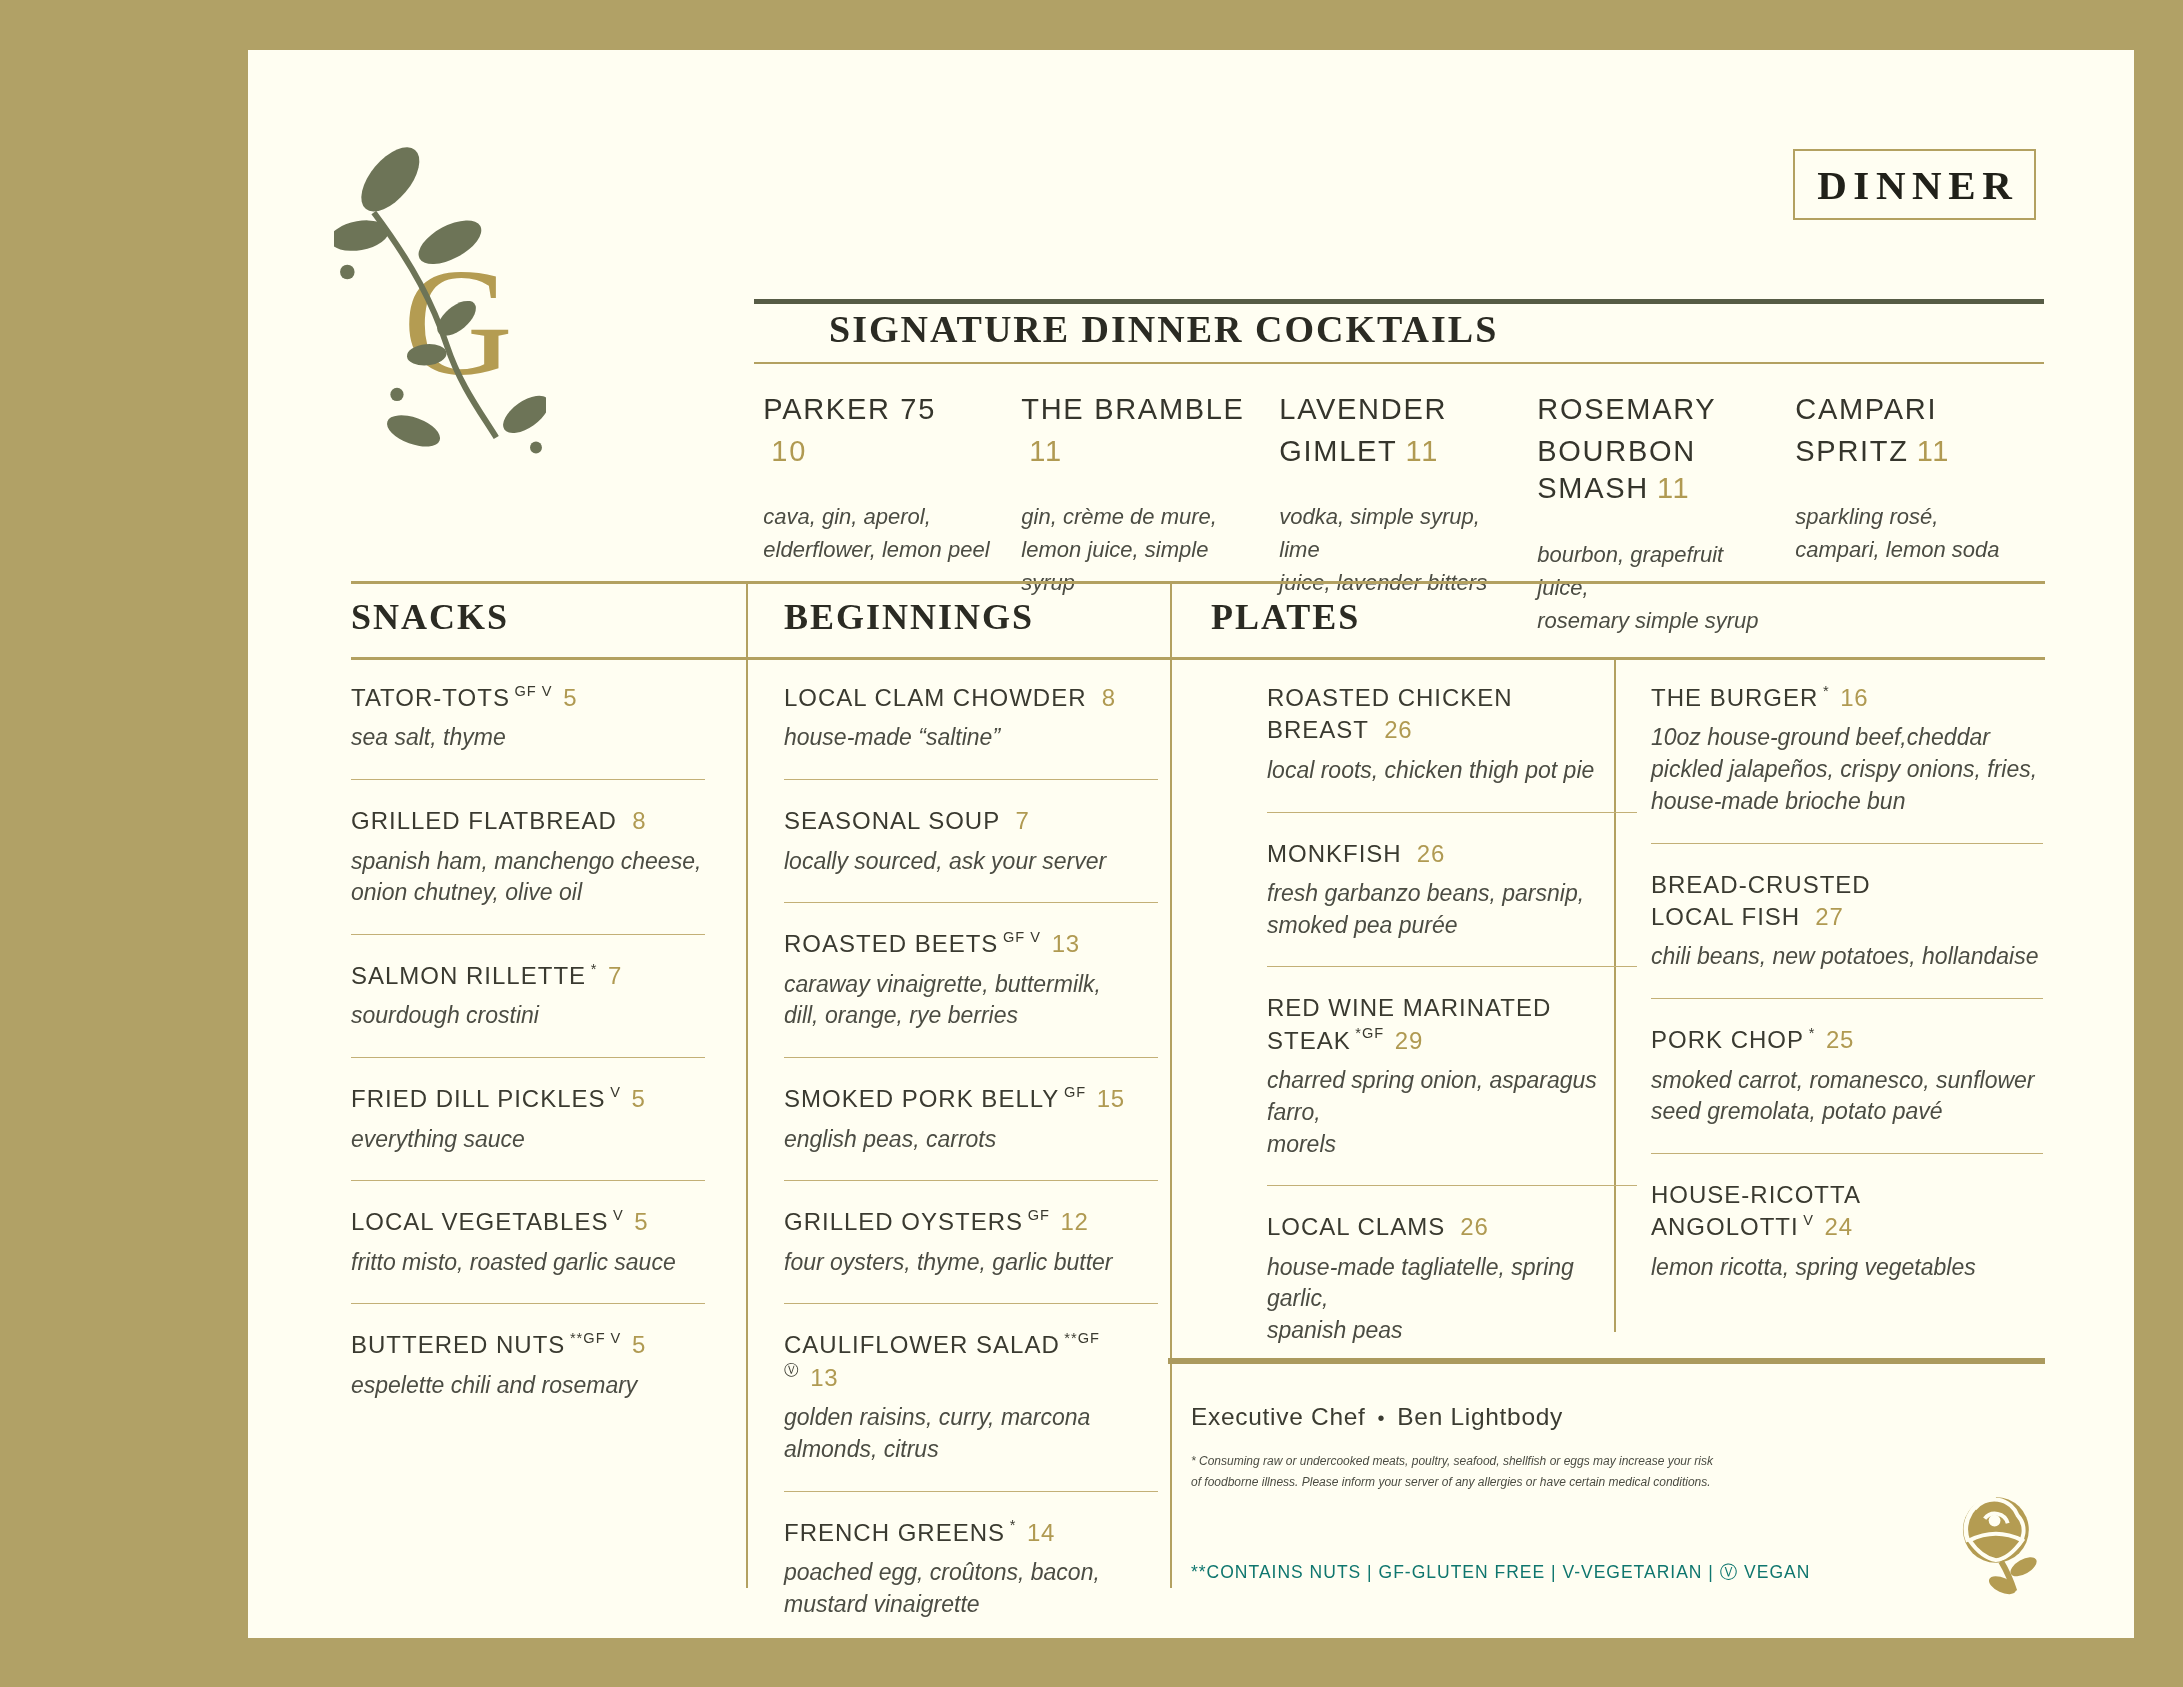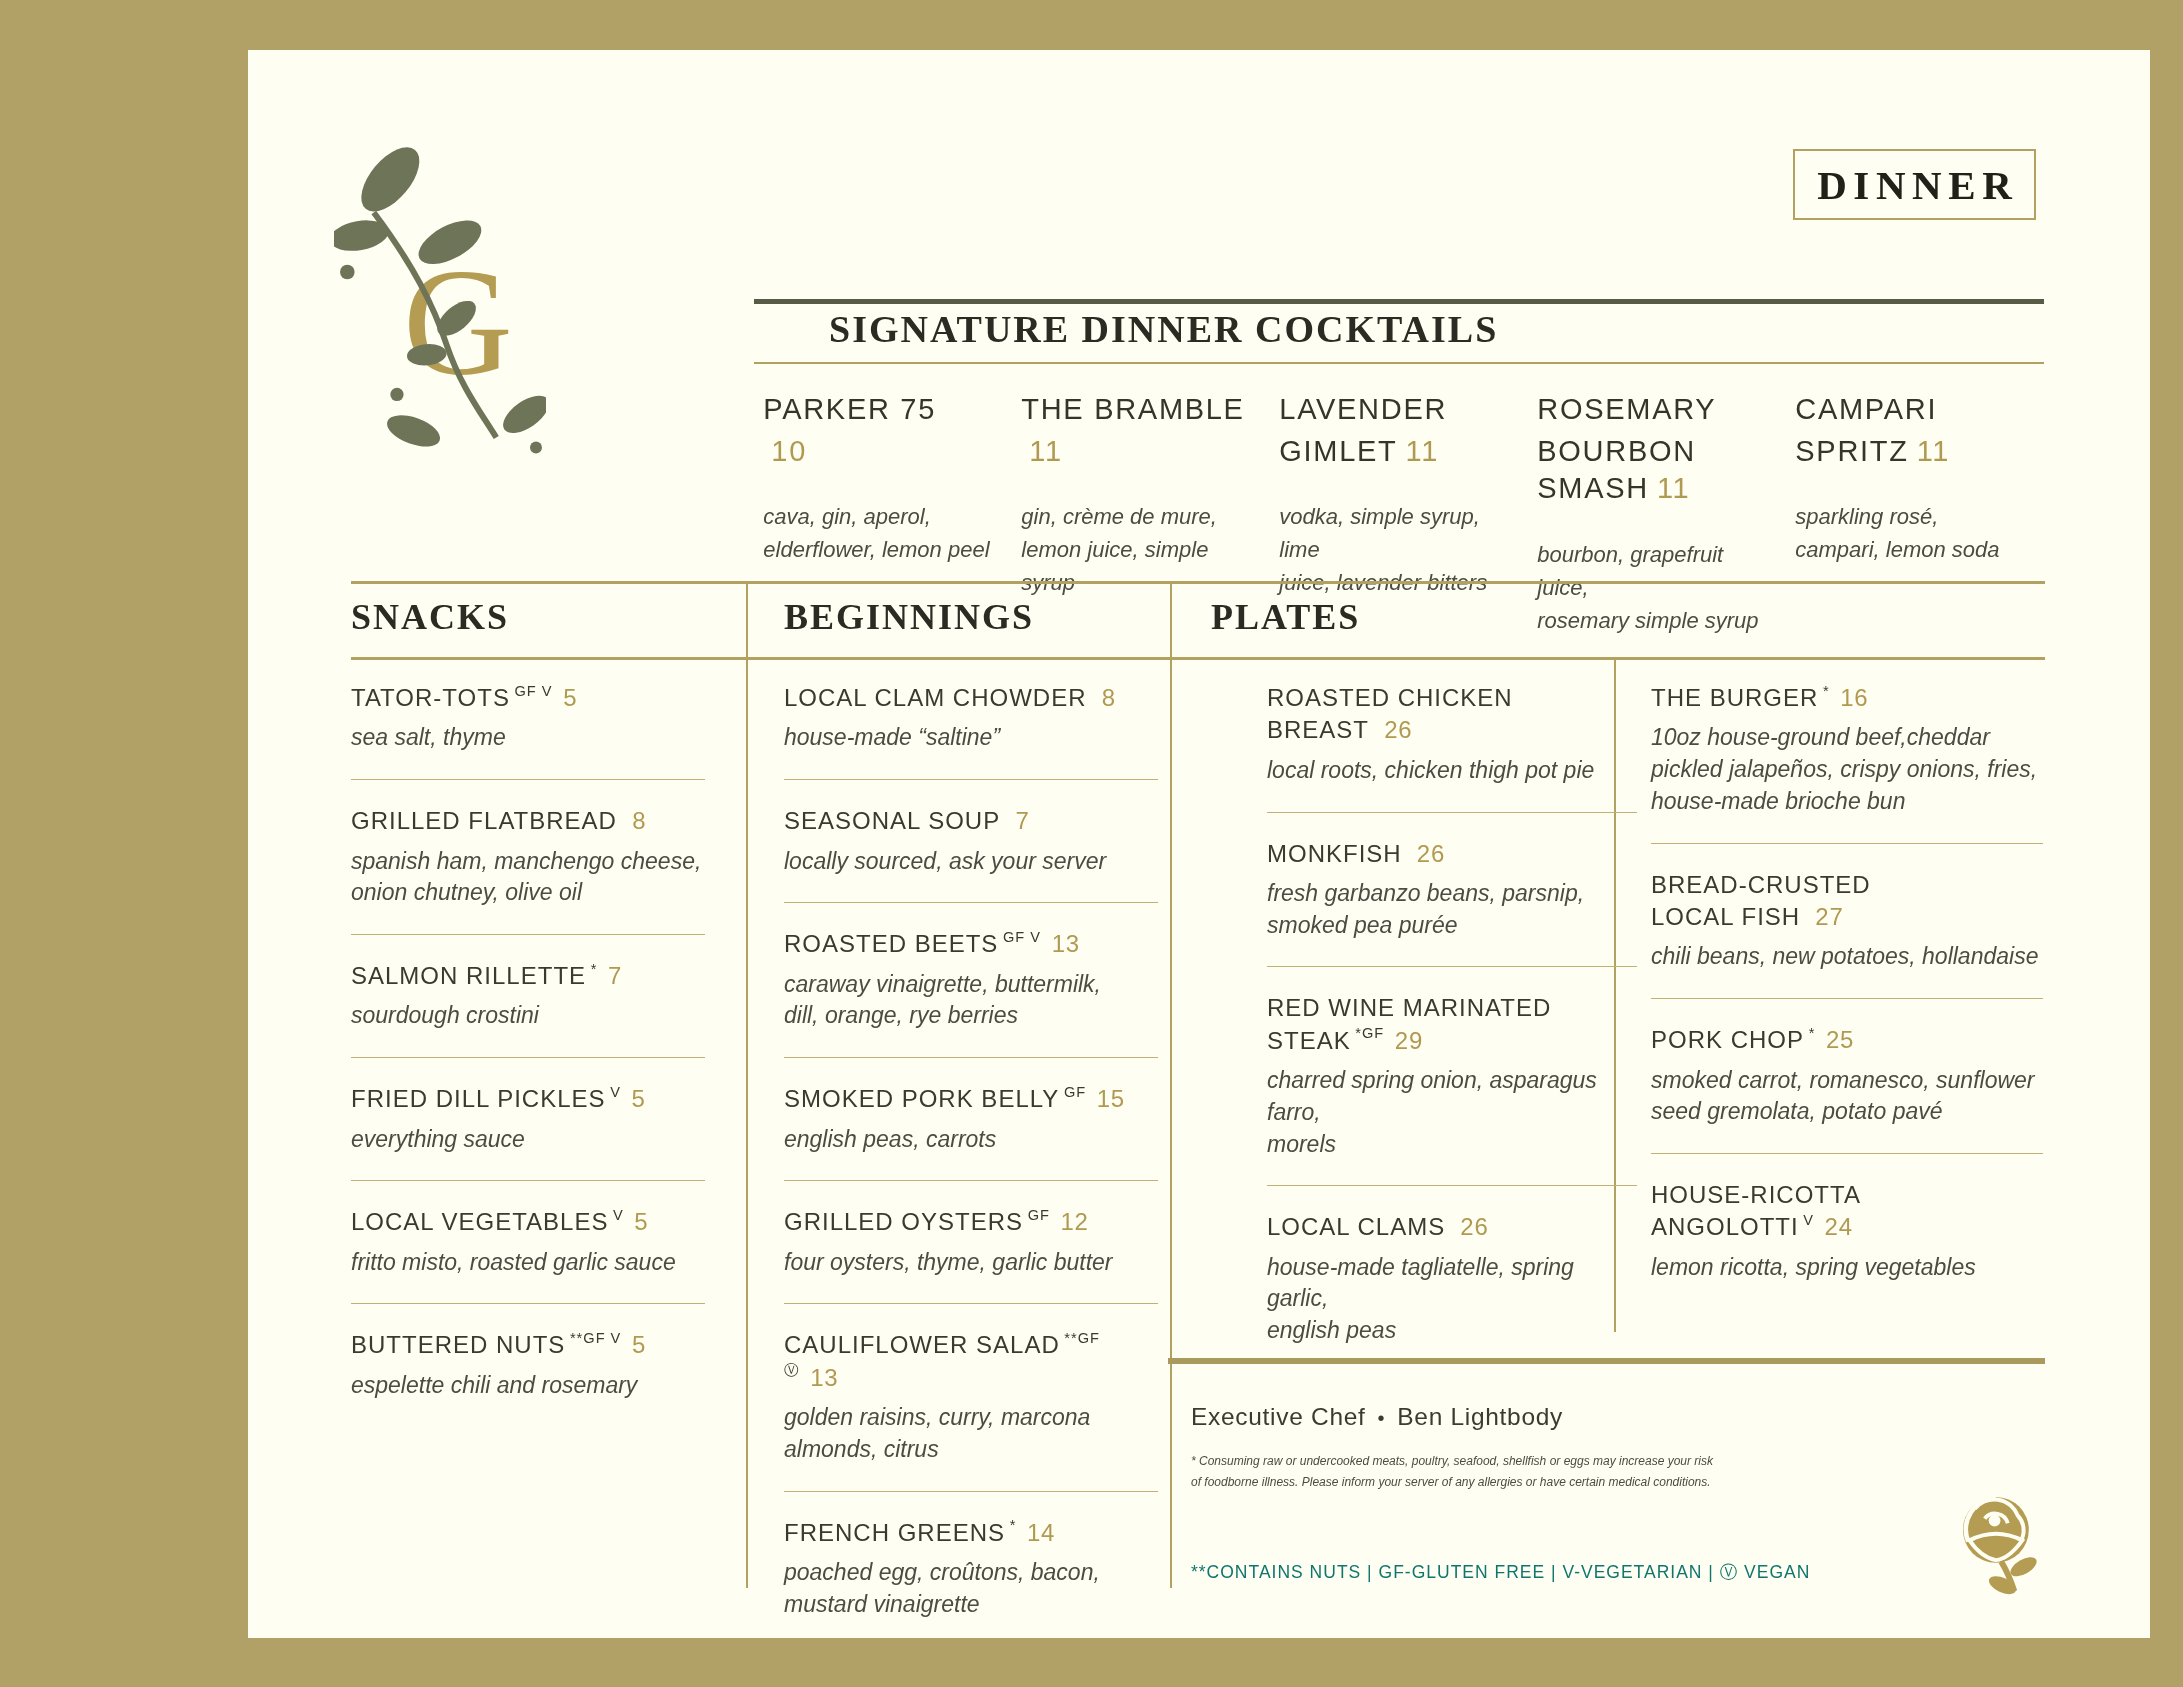--- a/index.html
+++ b/index.html
@@ -5,21 +5,20 @@
   html,body{margin:0;padding:0;}
   body{
     width:2183px;height:1687px;position:relative;
     background:#b1a166;
     font-family:"Liberation Sans",sans-serif;
     color:#32322a;
   }
   .card{
     position:absolute;left:248px;top:50px;width:1886px;height:1588px;
     background:#fffef2;
-    padding-left:16px;
   }
   .abs{position:absolute;}
   .pre{white-space:pre-line;}
 
   
   .badge{
     left:1545px;top:99px;width:243px;height:71px;
     border:2.6px solid #b3a161;box-sizing:border-box;
     display:flex;align-items:center;justify-content:center;
     font-family:"Liberation Serif",serif;font-weight:700;
@@ -269,21 +268,21 @@
     <div class="item">
       <div class="i-name"><span class="nm pre">RED WINE MARINATED
 STEAK</span><sup class="mk">*GF</sup><span class="pr">29</span></div>
       <div class="i-desc pre">charred spring onion, asparagus farro,
 morels</div>
       <div class="i-sep"></div>
     </div>
     <div class="item">
       <div class="i-name"><span class="nm pre">LOCAL CLAMS</span><sup class="mk"></sup><span class="pr">26</span></div>
       <div class="i-desc pre">house-made tagliatelle, spring garlic,
-english peas</div>
+spanish peas</div>
 
     </div>
   </div>
 
   <div class="abs col col-plates2">
     <div class="item">
       <div class="i-name"><span class="nm pre">THE BURGER</span><sup class="mk">*</sup><span class="pr">16</span></div>
       <div class="i-desc pre">10oz house-ground beef,cheddar
 pickled jalapeños, crispy onions, fries,
 house-made brioche bun</div>

